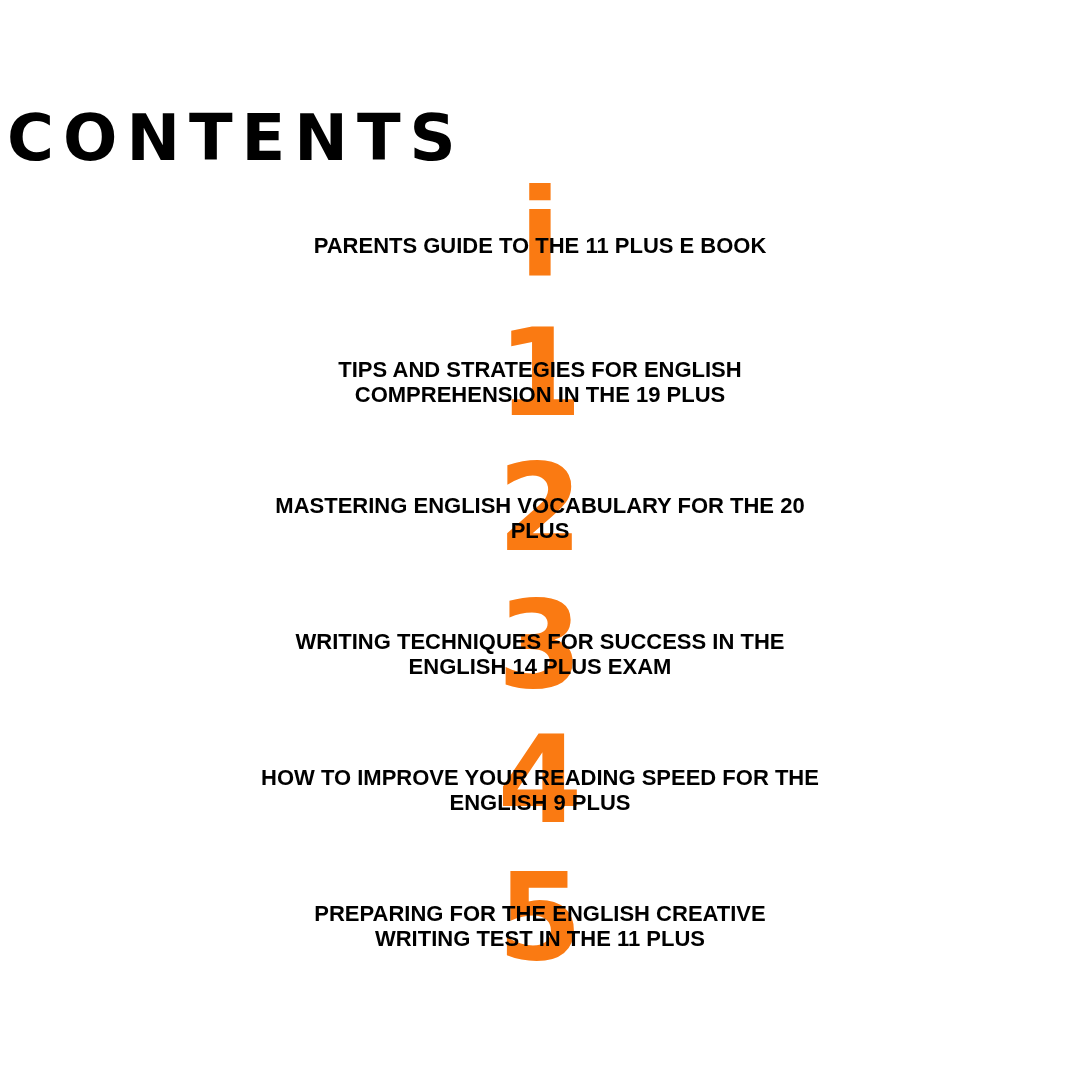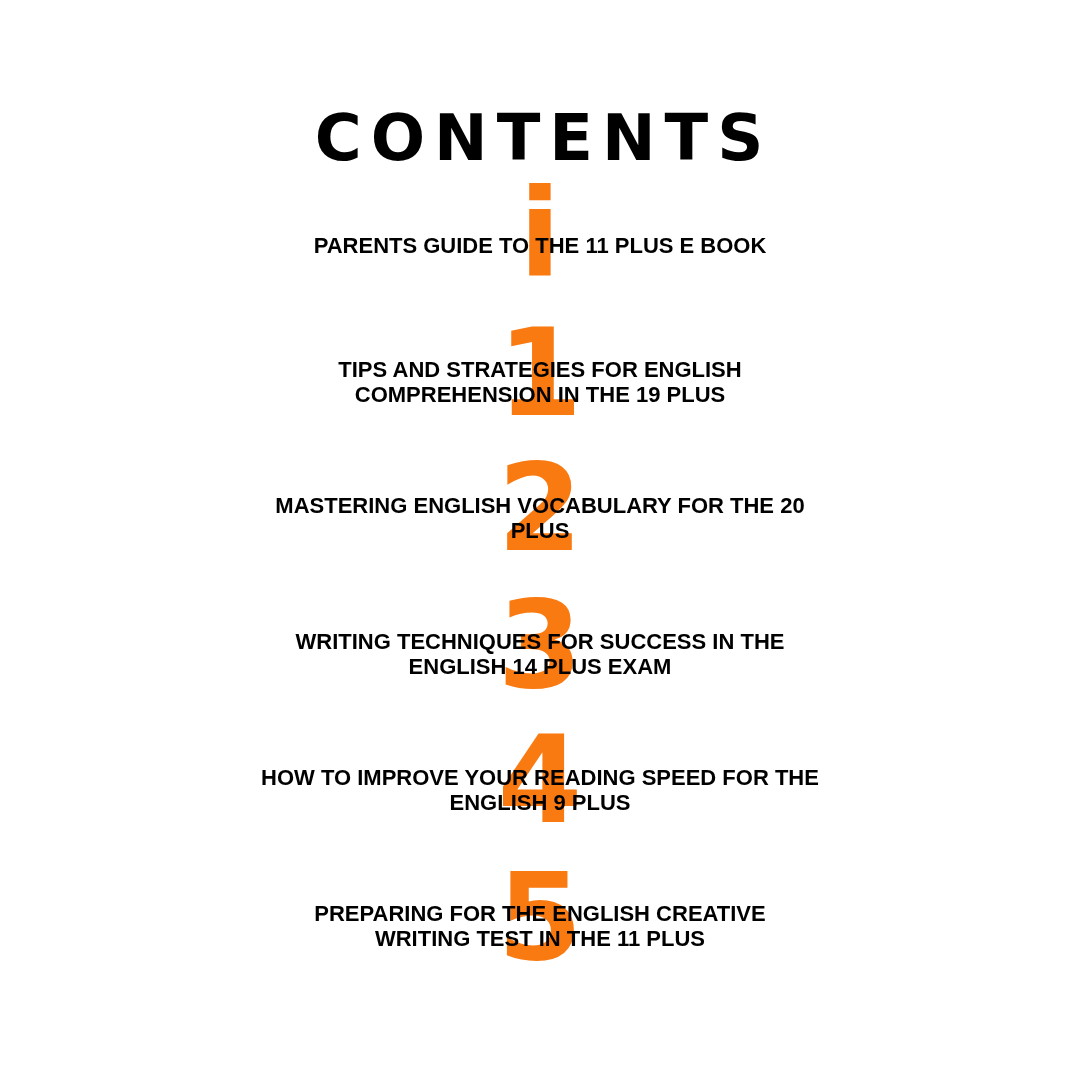--- a/index.html
+++ b/index.html
@@ -1,21 +1,21 @@
 <!DOCTYPE html>
 <html><head>
 <meta charset="utf-8">
 <style>
   html, body { margin: 0; padding: 0; }
   body {
     width: 1080px; height: 1080px; background: #ffffff; position: relative; overflow: hidden;
     font-family: "Liberation Sans", "DejaVu Sans", sans-serif;
   }
   .title {
-    position: absolute; left: 0; width: 1080px; top: 98px; text-align: center;
+    position: absolute; left: 0; width: 1080px; top: 98px; text-align: left;
     font-family: "DejaVu Sans", sans-serif; font-weight: bold; font-size: 64px;
     letter-spacing: 9px; color: #000; line-height: 80px;
     padding-left: 7px; box-sizing: border-box;
   }
   .entry { position: absolute; left: 0; width: 1080px; }
   .numeral {
     position: absolute; left: 0; width: 1080px; text-align: center;
     font-family: "DejaVu Sans", sans-serif; font-weight: bold; color: #fa7a12;
     font-size: 122px; line-height: 1; z-index: 1;
   }

